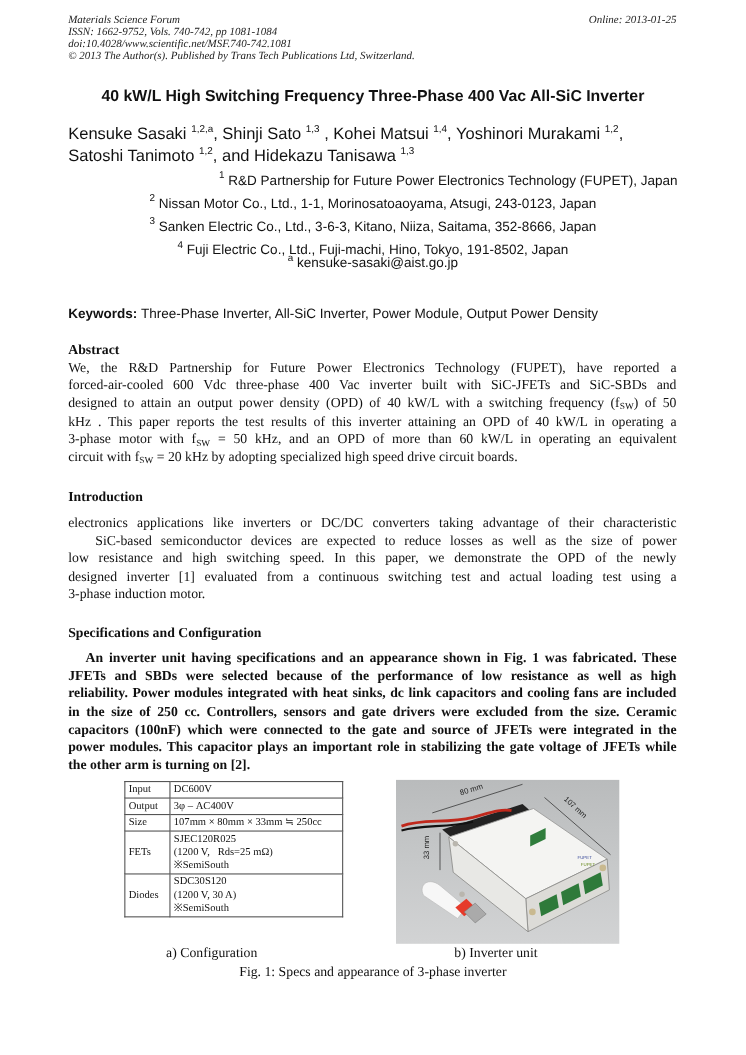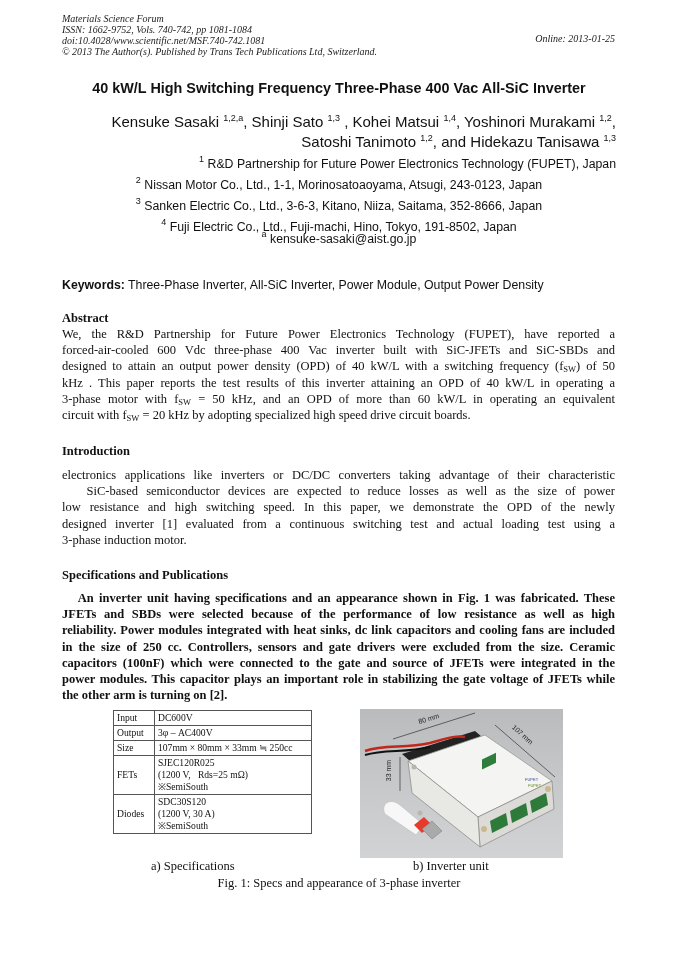--- a/index.html
+++ b/index.html
@@ -1,21 +1,21 @@
 <!DOCTYPE html>
 <html><head>
 <meta charset="utf-8">
 <style>
   html, body { margin: 0; padding: 0; background: #ffffff; }
   body { width: 678px; height: 959px; position: relative; overflow: hidden; color: #111; }
   .page { position: absolute; left: 0; top: 0; width: 678px; height: 695px; }
   .hdr { position: absolute; left: 62px; top: 13px; font-family: "Liberation Serif", serif; font-style: italic; font-size: 10px; line-height: 11px; color: #222; }
-  .hdr-right { position: absolute; right: 63px; top: 13px; font-family: "Liberation Serif", serif; font-style: italic; font-size: 10px; color: #222; margin-top: 20px; }
+  .hdr-right { position: absolute; right: 63px; top: 13px; font-family: "Liberation Serif", serif; font-style: italic; font-size: 10px; color: #222; }
   .title { position: absolute; left: 62px; top: 80px; width: 554px; text-align: center; font-family: "Liberation Sans", sans-serif; font-weight: bold; font-size: 14.4px; white-space: nowrap; }
-  .authors { position: absolute; left: 62px; top: 112px; width: 554px; text-align: right; font-family: "Liberation Sans", sans-serif; font-size: 15px; line-height: 20px; }
+  .authors { position: absolute; left: 62px; top: 112px; width: 554px; text-align: left; font-family: "Liberation Sans", sans-serif; font-size: 15px; line-height: 20px; }
   .authors sup, .aff sup { font-size: 9px; vertical-align: 6px; line-height: 0; }
   .aff { position: absolute; left: 62px; width: 554px; text-align: center; font-family: "Liberation Sans", sans-serif; font-size: 12.3px; line-height: 14px; white-space: nowrap; }
   .keywords { position: absolute; left: 62px; top: 278px; font-family: "Liberation Sans", sans-serif; font-size: 12.3px; white-space: nowrap; }
   .keywords b { font-weight: bold; }
   .sec-h { position: absolute; left: 62px; font-family: "Liberation Serif", serif; font-weight: bold; font-size: 12.5px; }
   .para { position: absolute; left: 62px; width: 553px; font-family: "Liberation Serif", serif; font-size: 12.5px; line-height: 16.2px; text-align: justify; }
   .para .ln { display: block; text-align: justify; text-align-last: justify; white-space: nowrap; }
   .para .ln.last { text-align-last: left; }
   .para sub { font-size: 8.5px; vertical-align: -2px; line-height: 0; }
   .spec-table { position: absolute; left: 113px; top: 710px; width: 199px; border-collapse: collapse; border: 1.5px solid #222; font-family: Liberation Serif, serif; font-size: 9.6px; line-height: 12px; }
@@ -73,21 +73,21 @@
 
   <div class="sec-h" style="top:444px;">Introduction</div>
   <div class="para" style="top:467px;">
     <span class="ln">electronics applications like inverters or DC/DC converters taking advantage of their characteristic</span>
     <span class="ln">&nbsp;&nbsp;&nbsp;SiC-based semiconductor devices are expected to reduce losses as well as the size of power</span>
     <span class="ln">low resistance and high switching speed. In this paper, we demonstrate the OPD of the newly</span>
     <span class="ln">designed inverter [1] evaluated from a continuous switching test and actual loading test using a</span>
     <span class="ln last">3-phase induction motor.</span>
   </div>
 
-  <div class="sec-h" style="top:568px;">Specifications and Publications</div>
+  <div class="sec-h" style="top:568px;">Specifications and Configuration</div>
   <div class="para" style="top:590px;font-weight:bold;">
     <span class="ln">&nbsp;&nbsp;&nbsp;An inverter unit having specifications and an appearance shown in Fig. 1 was fabricated. These</span>
     <span class="ln">JFETs and SBDs were selected because of the performance of low resistance as well as high</span>
     <span class="ln">reliability. Power modules integrated with heat sinks, dc link capacitors and cooling fans are included</span>
     <span class="ln">in the size of 250 cc. Controllers, sensors and gate drivers were excluded from the size. Ceramic</span>
     <span class="ln">capacitors (100nF) which were connected to the gate and source of JFETs were integrated in the</span>
     <span class="ln">power modules. This capacitor plays an important role in stabilizing the gate voltage of JFETs while</span>
     <span class="ln last">the other arm is turning on [2].</span>
   </div>
 
@@ -156,17 +156,17 @@
 
       <line x1="33" y1="30" x2="115" y2="4" stroke="#333" stroke-width="0.7"></line>
       <line x1="135" y1="16" x2="195" y2="68" stroke="#333" stroke-width="0.7"></line>
       <line x1="40" y1="48" x2="40" y2="82" stroke="#333" stroke-width="0.7"></line>
     </svg>
     <span style="position:absolute;left:58px;top:6px;font:7px 'Liberation Sans',sans-serif;color:#222;transform:rotate(-17deg);">80 mm</span>
     <span style="position:absolute;left:150px;top:22px;font:7px 'Liberation Sans',sans-serif;color:#222;transform:rotate(42deg);">107 mm</span>
     <span style="position:absolute;left:18px;top:58px;font:7px 'Liberation Sans',sans-serif;color:#222;transform:rotate(-90deg);">33 mm</span>
   </div>
 
-  <div class="cap" style="left:151px; top:859px;">a) Specifications</div>
+  <div class="cap" style="left:151px; top:859px;">a) Configuration</div>
   <div class="cap" style="left:413px; top:859px;">b) Inverter unit</div>
   <div class="cap" style="left:0; width:678px; text-align:center; top:876px;">Fig. 1: Specs and appearance of 3-phase inverter</div>
 
 </div>
 
 </body></html>

